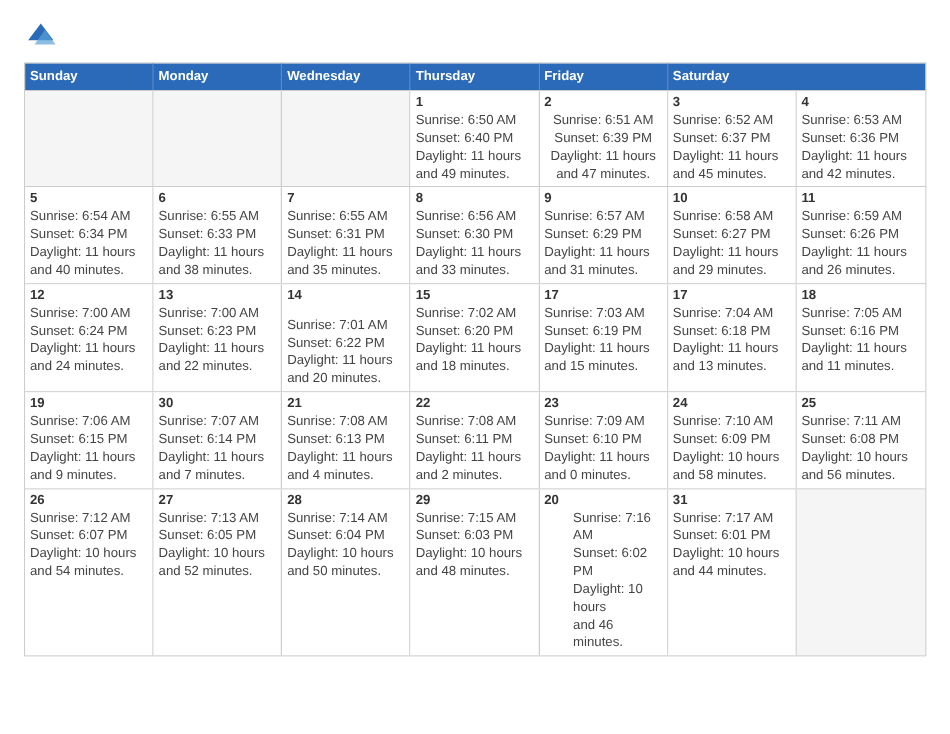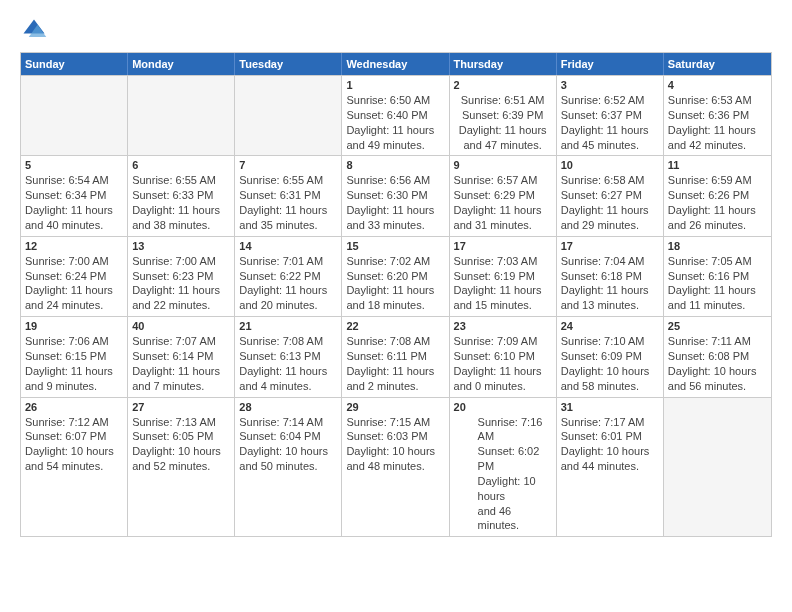--- a/index.html
+++ b/index.html
@@ -133,21 +133,20 @@
     <div class="title-block">
       <div class="month-title"></div>
       <div class="location"></div>
     </div>
   </div>
 
   <div class="calendar">
     <div class="cal-header">
     <div class="cal-header-cell">Sunday</div>
         <div class="cal-header-cell">Monday</div>
-        <div class="cal-header-cell">Tuesday</div>
         <div class="cal-header-cell">Wednesday</div>
         <div class="cal-header-cell">Thursday</div>
         <div class="cal-header-cell">Friday</div>
         <div class="cal-header-cell">Saturday</div>
       </div>
     <div class="cal-body">
     <div class="cal-row">
           <div class="cal-cell empty"></div>
           <div class="cal-cell empty"></div>
           <div class="cal-cell empty"></div>
@@ -241,21 +240,21 @@
           </div>
           <div class="cal-cell">
             <div class="cell-day">13</div>
             <div class="cell-info" style="white-space: pre-line;">Sunrise: 7:00 AM
 Sunset: 6:23 PM
 Daylight: 11 hours
 and 22 minutes.</div>
           </div>
           <div class="cal-cell">
             <div class="cell-day">14</div>
-            <div class="cell-info" style="white-space: pre-line;">Sunrise: 7:01 AM
+            <div class="cell-info" style="white-space: pre-line; margin-top: 10px;">Sunrise: 7:01 AM
 Sunset: 6:22 PM
 Daylight: 11 hours
 and 20 minutes.</div>
           </div>
           <div class="cal-cell">
             <div class="cell-day">15</div>
             <div class="cell-info" style="white-space: pre-line;">Sunrise: 7:02 AM
 Sunset: 6:20 PM
 Daylight: 11 hours
 and 18 minutes.</div>
@@ -284,21 +283,21 @@
         </div>
         <div class="cal-row">
           <div class="cal-cell">
             <div class="cell-day">19</div>
             <div class="cell-info" style="white-space: pre-line;">Sunrise: 7:06 AM
 Sunset: 6:15 PM
 Daylight: 11 hours
 and 9 minutes.</div>
           </div>
           <div class="cal-cell">
-            <div class="cell-day">40</div>
+            <div class="cell-day">30</div>
             <div class="cell-info" style="white-space: pre-line;">Sunrise: 7:07 AM
 Sunset: 6:14 PM
 Daylight: 11 hours
 and 7 minutes.</div>
           </div>
           <div class="cal-cell">
             <div class="cell-day">21</div>
             <div class="cell-info" style="white-space: pre-line;">Sunrise: 7:08 AM
 Sunset: 6:13 PM
 Daylight: 11 hours

